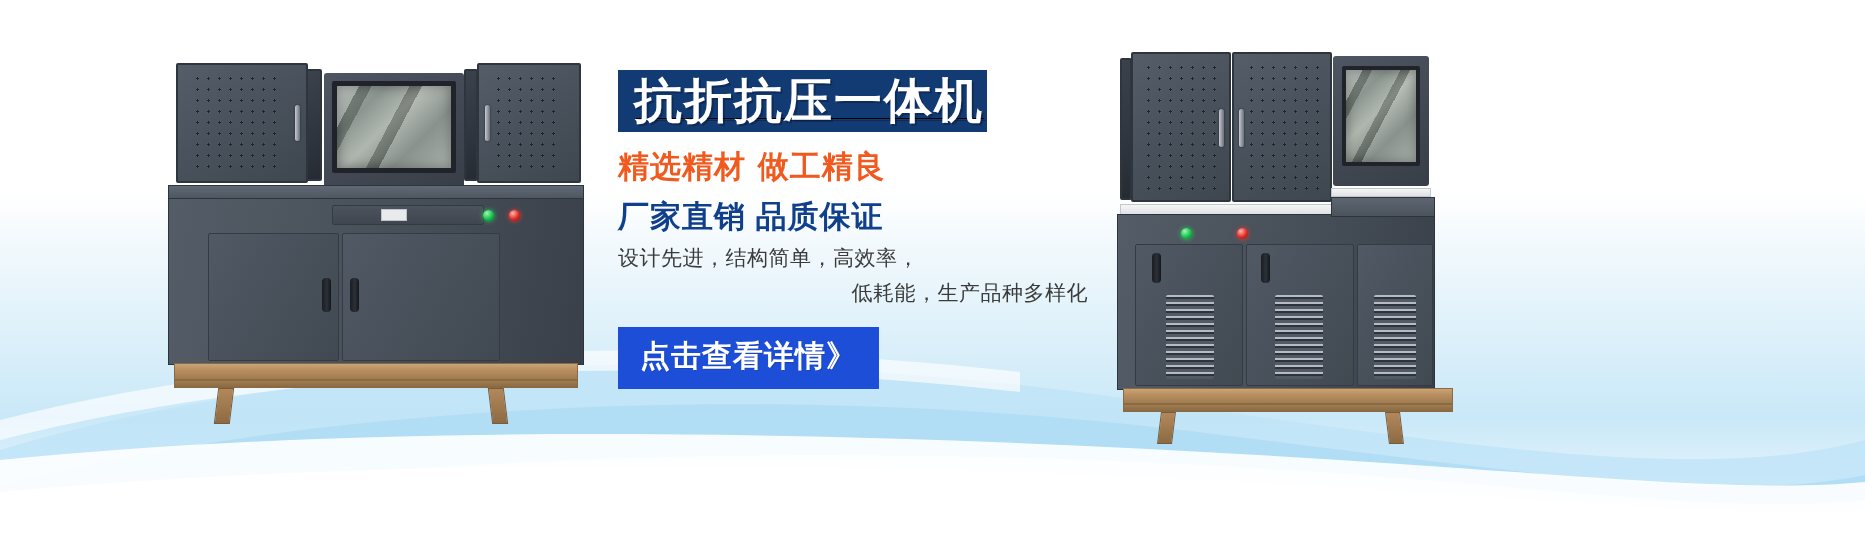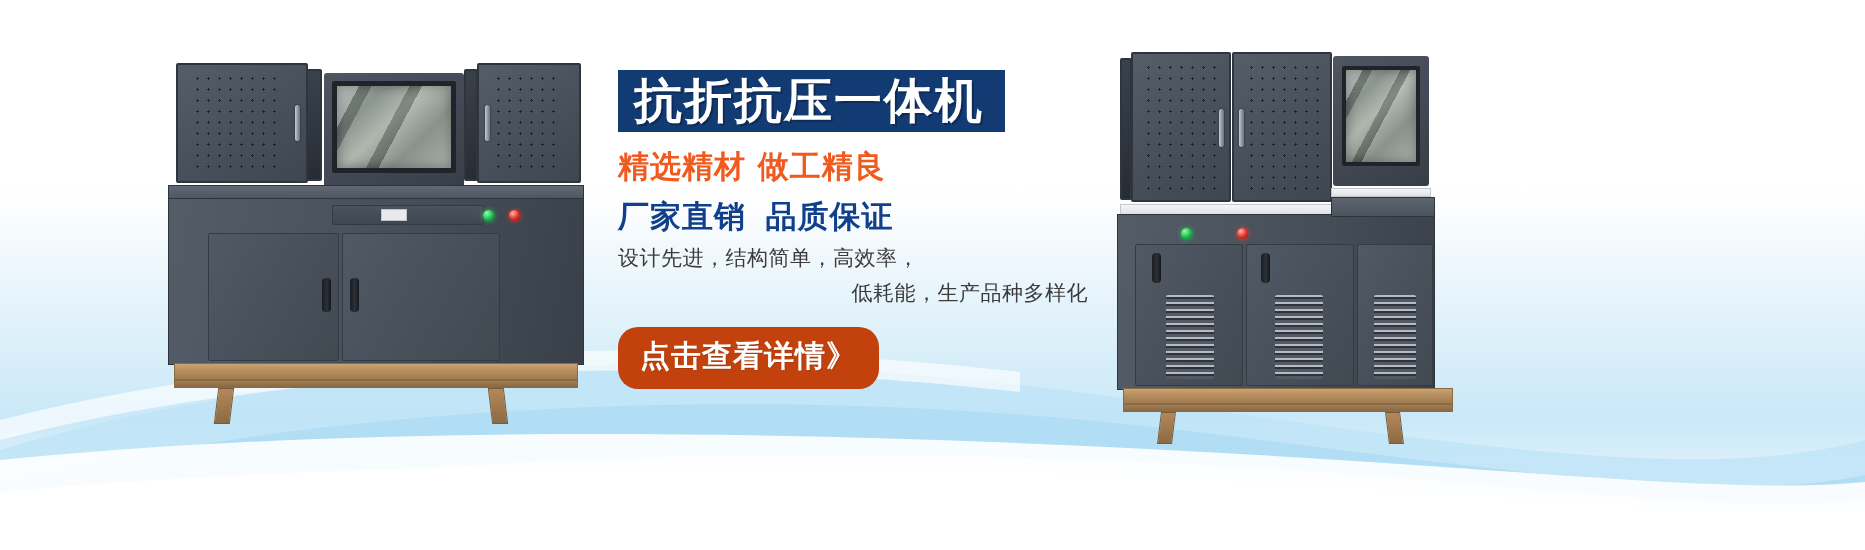--- a/index.html
+++ b/index.html
@@ -122,64 +122,65 @@
 
   
   #machine-right { left: 1115px; top: 42px; width: 350px; height: 390px; }
 
   
   #copy { position: absolute; left: 618px; top: 70px; width: 470px; }
 
   .headline-bar {
     display: inline-block;
     background: #123a73;
-    padding: 6px 21px 8px 16px;
+    padding: 6px 3px 8px 16px;
     line-height: 1;
+    text-decoration: underline;
   }
   .headline-text {
     font-family: "DejaVu Sans", "Liberation Sans", sans-serif;
     font-size: 48px;
     font-weight: bold;
     color: #ffffff;
     letter-spacing: 2px;
     text-shadow: 2px 2px 0 rgba(0,0,0,0.25);
     white-space: nowrap;
   }
   .sub-orange {
     margin-top: 14px;
     font-family: "DejaVu Sans", "Liberation Sans", sans-serif;
     font-size: 31px; font-weight: bold;
     color: #f05a1e;
     letter-spacing: 1px;
     white-space: nowrap;
   }
   .sub-blue {
     margin-top: 8px;
-    font-family: Liberation Mono, monospace;
+    font-family: Liberation Sans, sans-serif;
     font-size: 31px; font-weight: bold;
     color: #10408c;
     letter-spacing: 1px;
     white-space: nowrap;
   }
   .desc {
     margin-top: 4px;
     font-family: "DejaVu Sans", "Liberation Sans", sans-serif;
     font-size: 21px;
     color: #3b3b3b;
     letter-spacing: .5px;
     line-height: 1.55;
     white-space: nowrap;
   }
   .cta {
     display: inline-block;
     margin-top: 18px;
-    background: #c2410c;
+    background: #1d4ed8;
     color: #ffffff;
     border: none;
-    border-radius: 20px;
+    border-radius: 0;
     padding: 9px 22px 12px 22px;
     font-family: "DejaVu Sans", "Liberation Sans", sans-serif;
     font-size: 30px;
     font-weight: bold;
     letter-spacing: 1px;
     cursor: pointer;
     white-space: nowrap;
     text-shadow: 1px 1px 0 rgba(0,0,0,.12);
   }
 </style>

